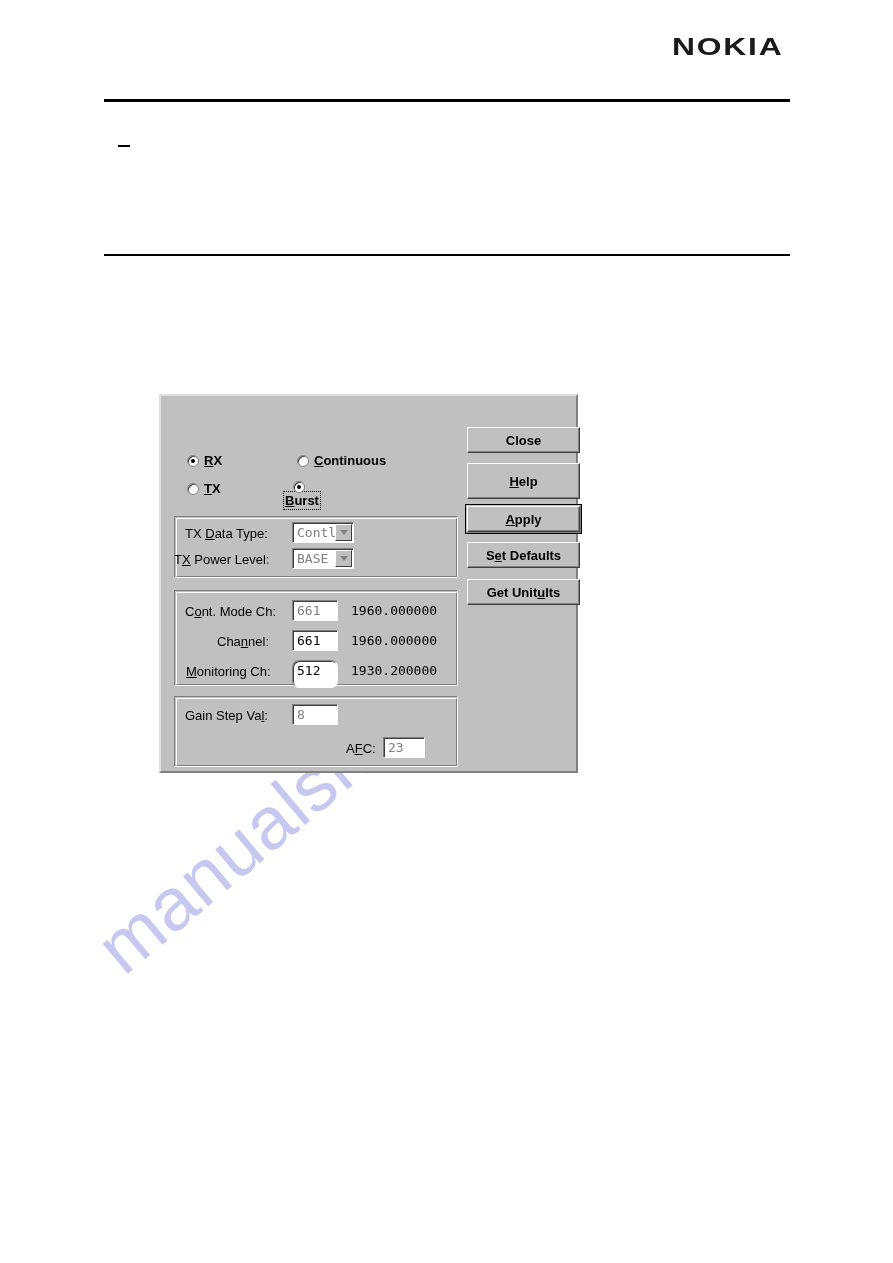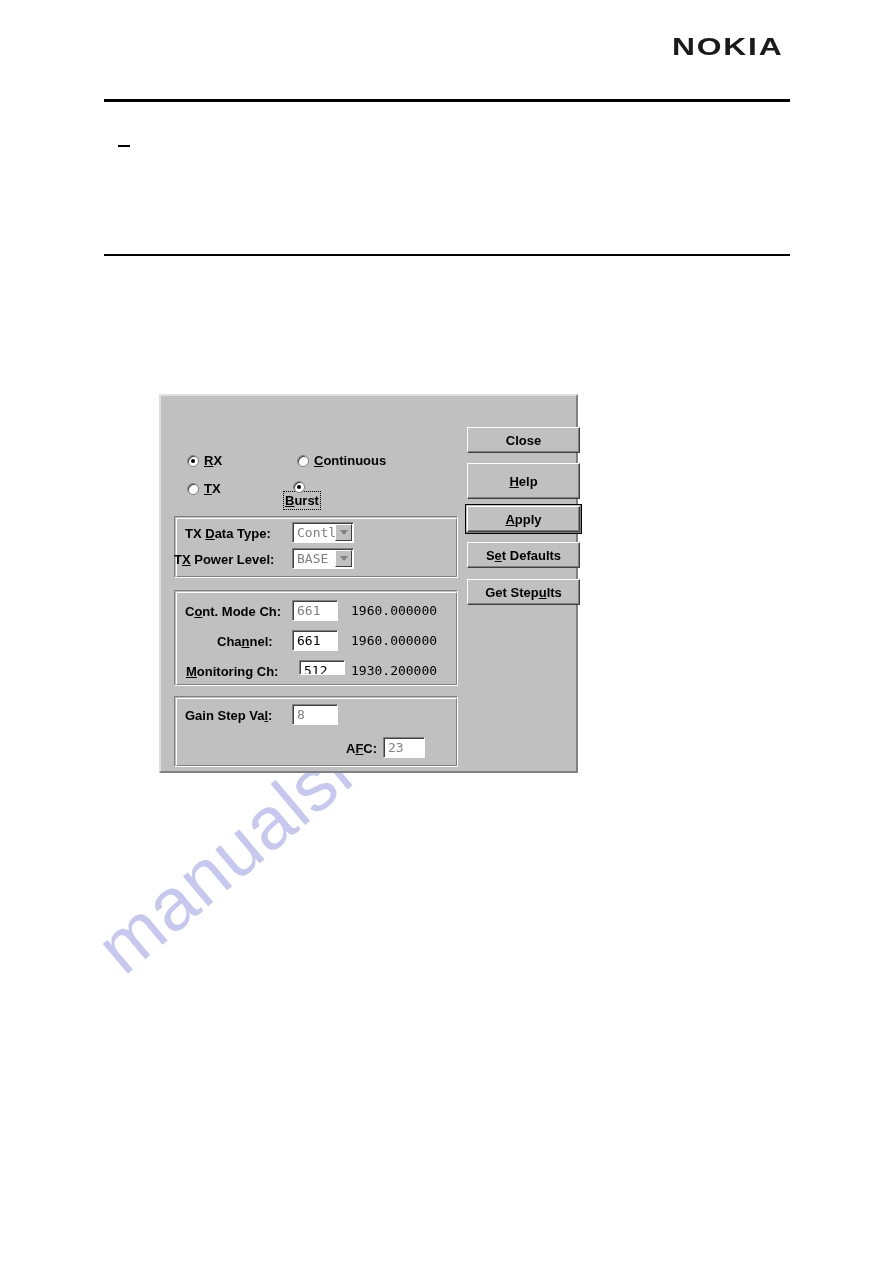--- a/index.html
+++ b/index.html
@@ -203,21 +203,21 @@
   .radio-label.focus {
     outline: 1px dotted #000000;
     outline-offset: 1px;
   }
   .u { text-decoration: underline; }
 
   
   .lbl {
     position: absolute;
     font-size: 13px;
-    font-weight: bold;
+    font-weight: normal;
     color: #000000;
     white-space: nowrap;
   }
 
   
   .field {
     position: absolute;
     background: #ffffff;
     border-top: 1px solid #808080;
     border-left: 1px solid #808080;
@@ -380,21 +380,21 @@
 
   <div class="lbl" style="left:56px; top:238px;">
     <span>Cha</span><span class="u">n</span><span>nel:</span>
   </div>
   <div class="field" style="left:131px; top:234px; width:46px; height:21px;">661</div>
   <div class="field" style="left:186px; top:235px; width:110px; height:19px; background:transparent; border:0; box-shadow:none; color:#000;">1960.000000</div>
 
   <div class="lbl" style="left:25px; top:268px;">
     <span></span><span class="u">M</span><span>onitoring Ch:</span>
   </div>
-  <div class="field" style="left:138px; top:264px; width:46px; height:15px;">512</div>
+  <div class="field" style="left:131px; top:264px; width:46px; height:28px;border-radius:7px;">512</div>
   <div class="field" style="left:186px; top:265px; width:110px; height:19px; background:transparent; border:0; box-shadow:none; color:#000;">1930.200000</div>
 
   <div class="panel" style="left:13px; top:300px; width:284px; height:71px;"></div>
 
   <div class="lbl" style="left:24px; top:312px;">
     <span>Gain Step Va</span><span class="u">l</span><span>:</span>
   </div>
   <div class="field disabled" style="left:131px; top:308px; width:46px; height:21px;">8</div>
 
   <div class="lbl" style="left:185px; top:345px;">
@@ -414,16 +414,16 @@
     <span class="btn-inner">
       <span><span class="u">A</span><span>pply</span></span>
     </span>
   </div>
 
   <div class="btn" style="left:306px; top:146px; width:113px; height:26px;">
     <span><span>S</span><span class="u">e</span><span>t Defaults</span></span>
   </div>
 
   <div class="btn" style="left:306px; top:183px; width:113px; height:26px;">
-    <span><span>Get Step</span><span class="u">u</span><span>lts</span></span>
+    <span><span>Get Unit</span><span class="u">u</span><span>lts</span></span>
   </div>
 
 </div>
 
 </body></html>

